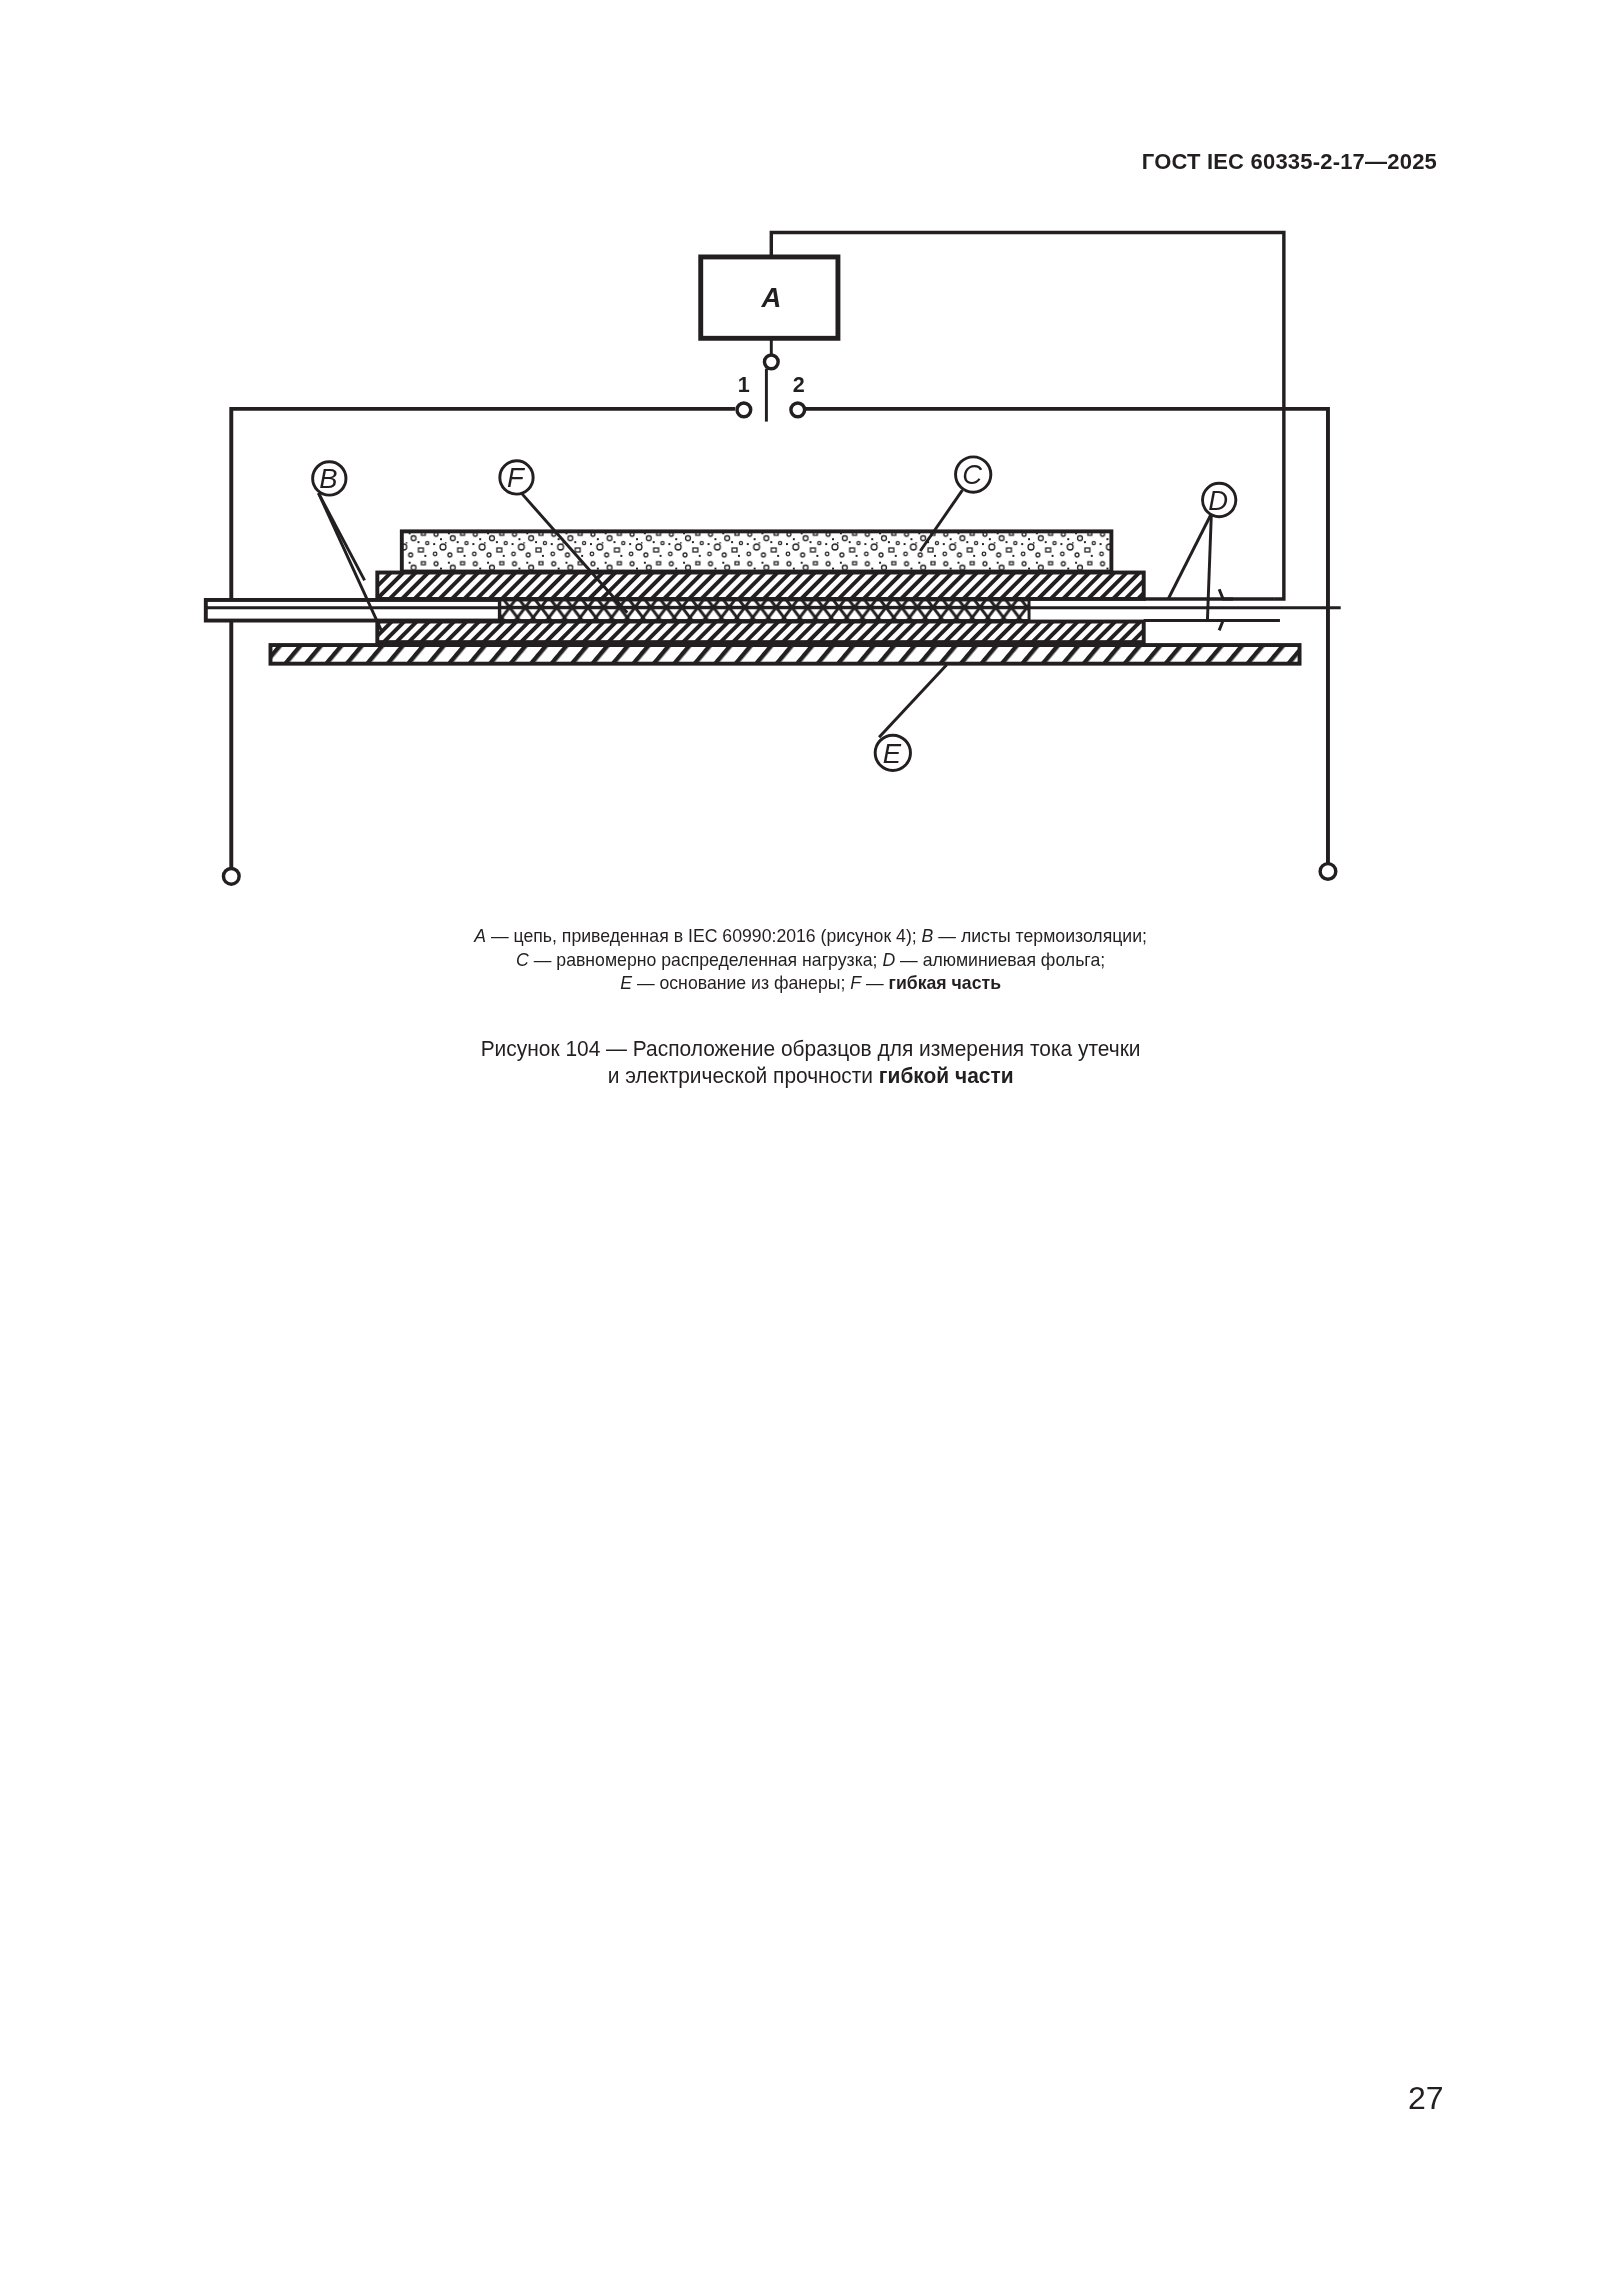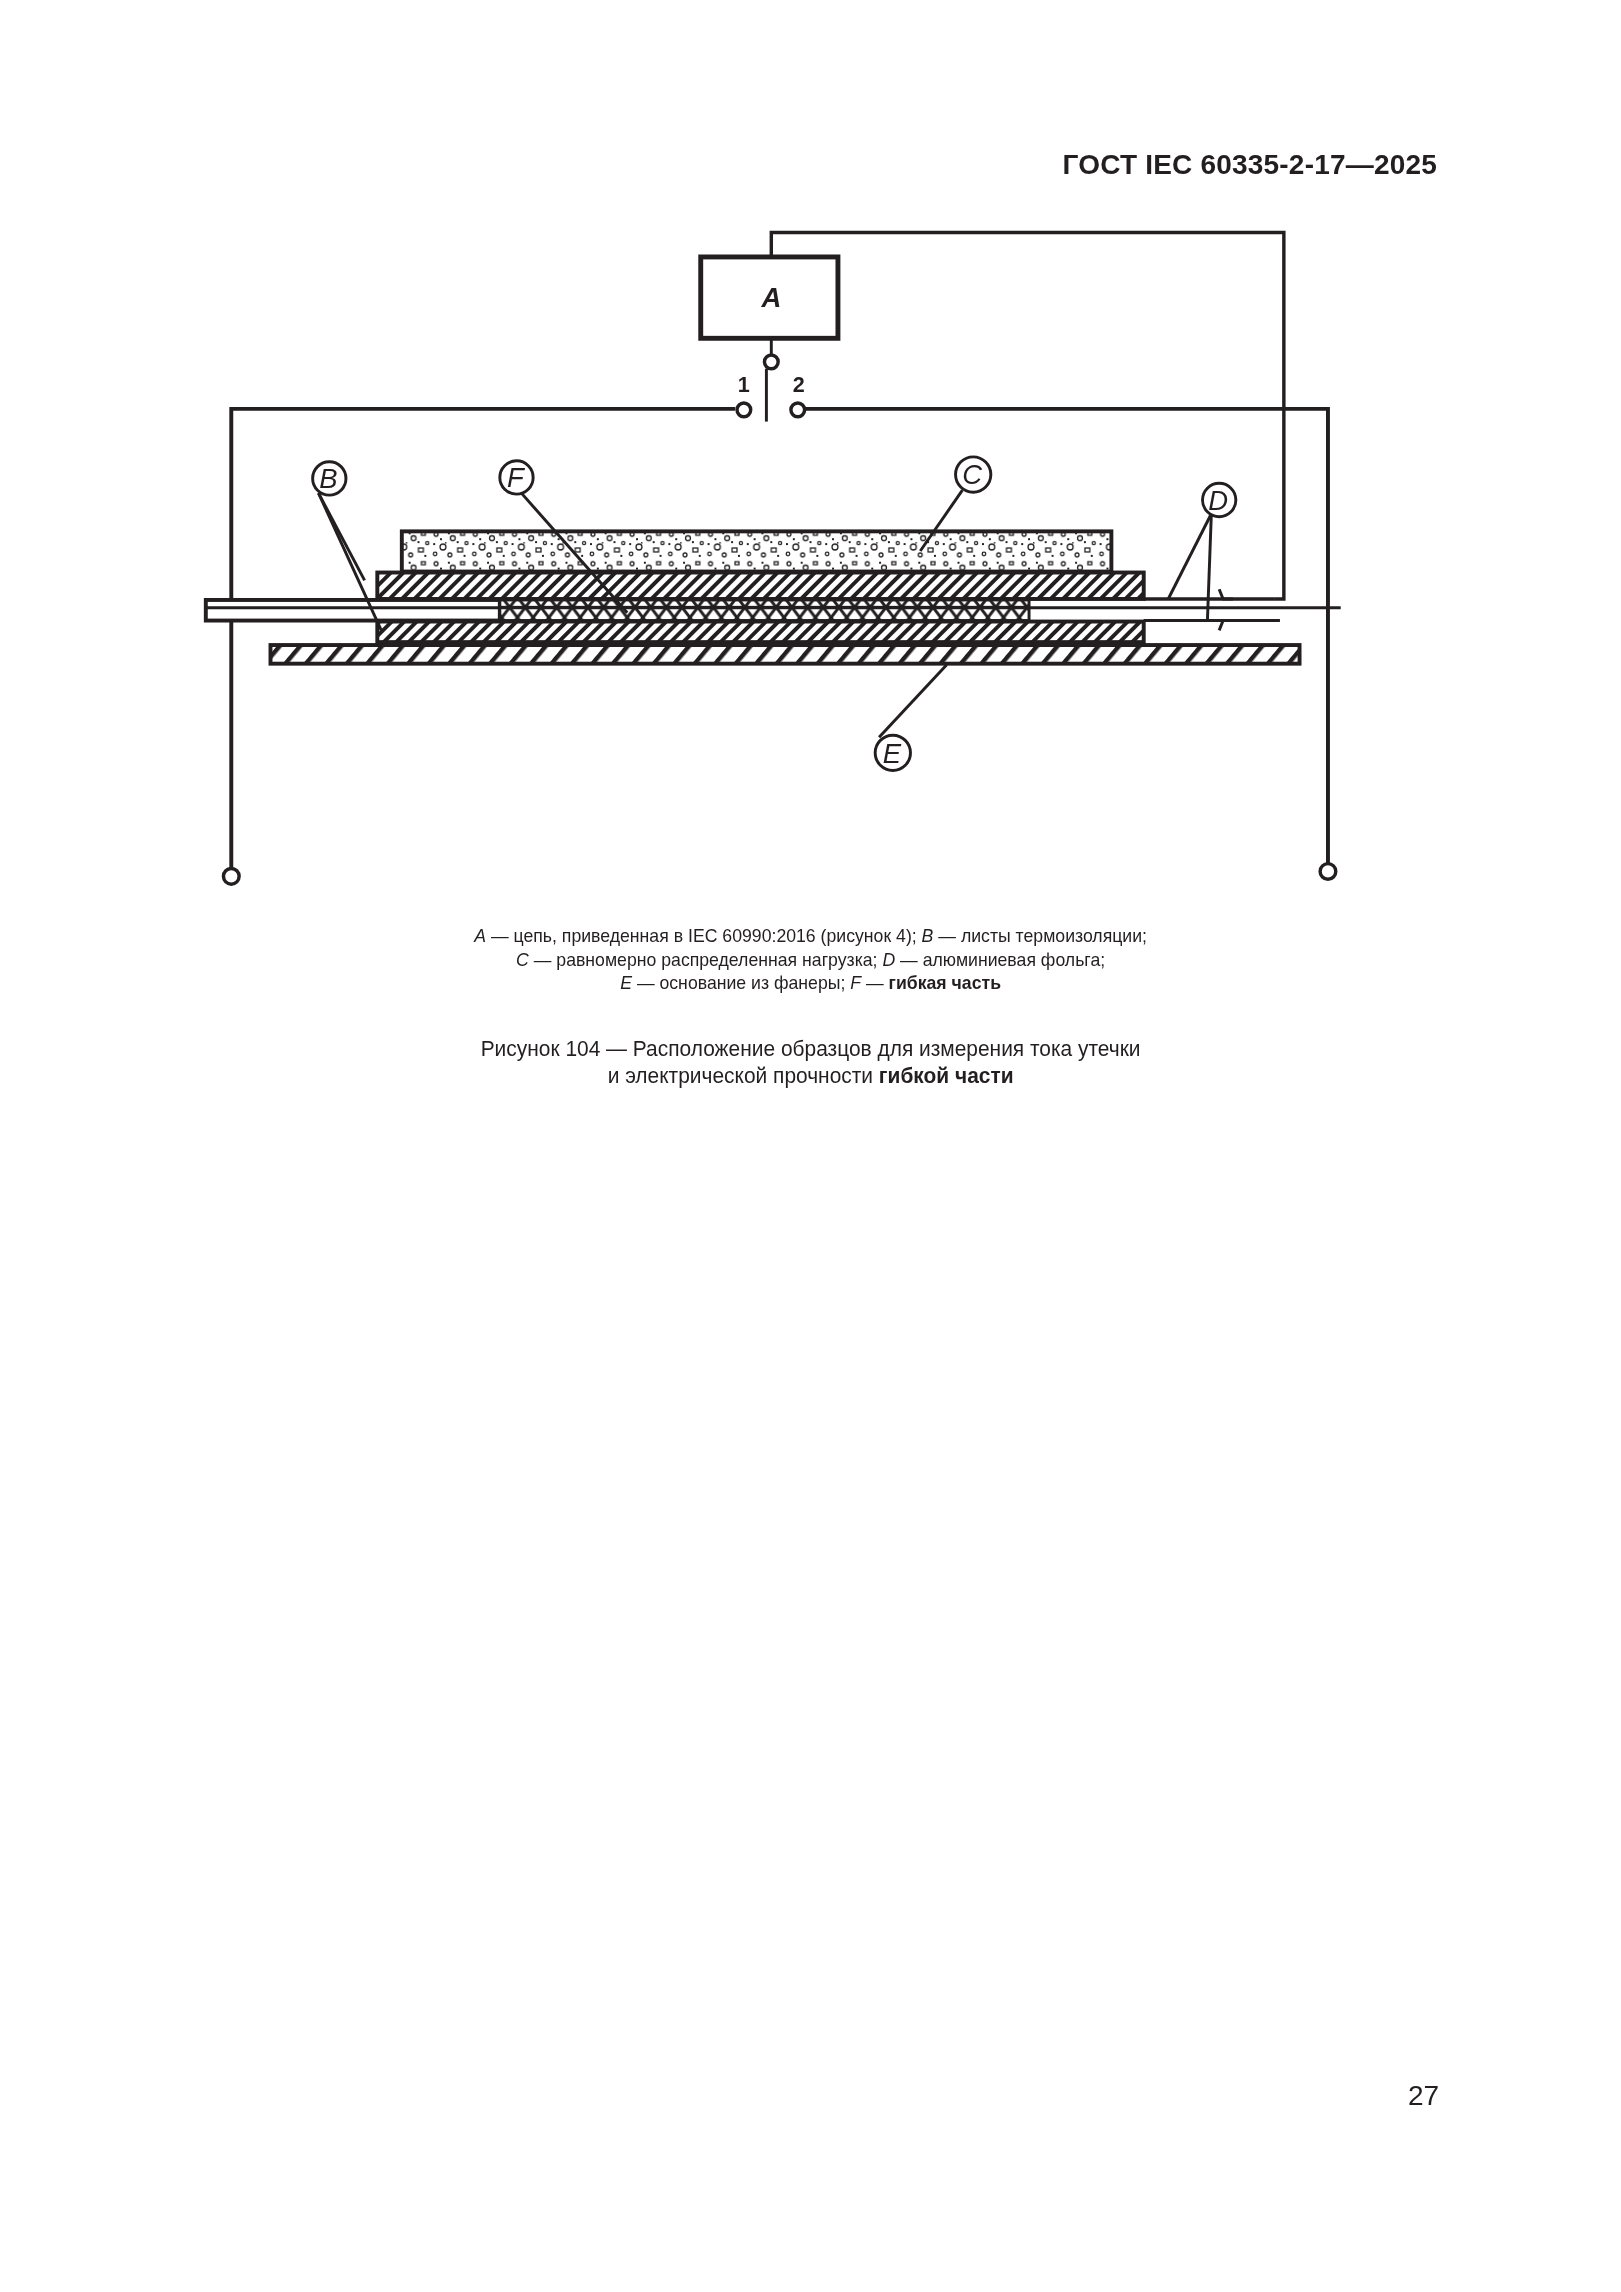--- a/index.html
+++ b/index.html
@@ -1,26 +1,26 @@
 <!DOCTYPE html>
 <html><head>
   <meta charset="utf-8">
   <style>
     html, body { margin: 0; padding: 0; background: #ffffff; }
     body { width: 1621px; height: 2293px; position: relative; overflow: hidden;
            font-family: "Liberation Sans", sans-serif; color: #231f20; }
-    .std-header { position: absolute; right: 184px; top: 149px; font-size: 28px; font-weight: bold;
+    .std-header { position: absolute; right: 184px; top: 149px; font-size: 22px; font-weight: bold;
                   letter-spacing: 0.2px; }
     .diagram { position: absolute; left: 0; top: 0; width: 1621px; height: 902px; }
     .legend { position: absolute; left: 0; width: 1621px; top: 924px; text-align: center;
               font-size: 19px; line-height: 23.5px; transform: scaleX(0.93); transform-origin: 812px 0; }
     .legend i { font-style: italic; }
     .caption { position: absolute; left: 0; width: 1621px; top: 1035px; text-align: center;
                font-size: 22.5px; line-height: 27.4px; transform: scaleX(0.93); transform-origin: 812px 0; }
-    .page-number { position: absolute; left: 1408px; top: 2080px; font-size: 28px; }
+    .page-number { position: absolute; left: 1408px; top: 2080px; font-size: 32px; }
     .svg-label { font-family: "Liberation Sans", sans-serif; font-style: italic; font-size: 28px; fill: #231f20; }
     .svg-num { font-family: "Liberation Sans", sans-serif; font-weight: bold; font-size: 22px; fill: #231f20; }
   </style>
 </head>
 <body>
 
 <div class="std-header">ГОСТ IEC 60335-2-17—2025</div>
 
 <svg class="diagram" viewBox="0 0 1654 920" xmlns="http://www.w3.org/2000/svg">
   <defs>

